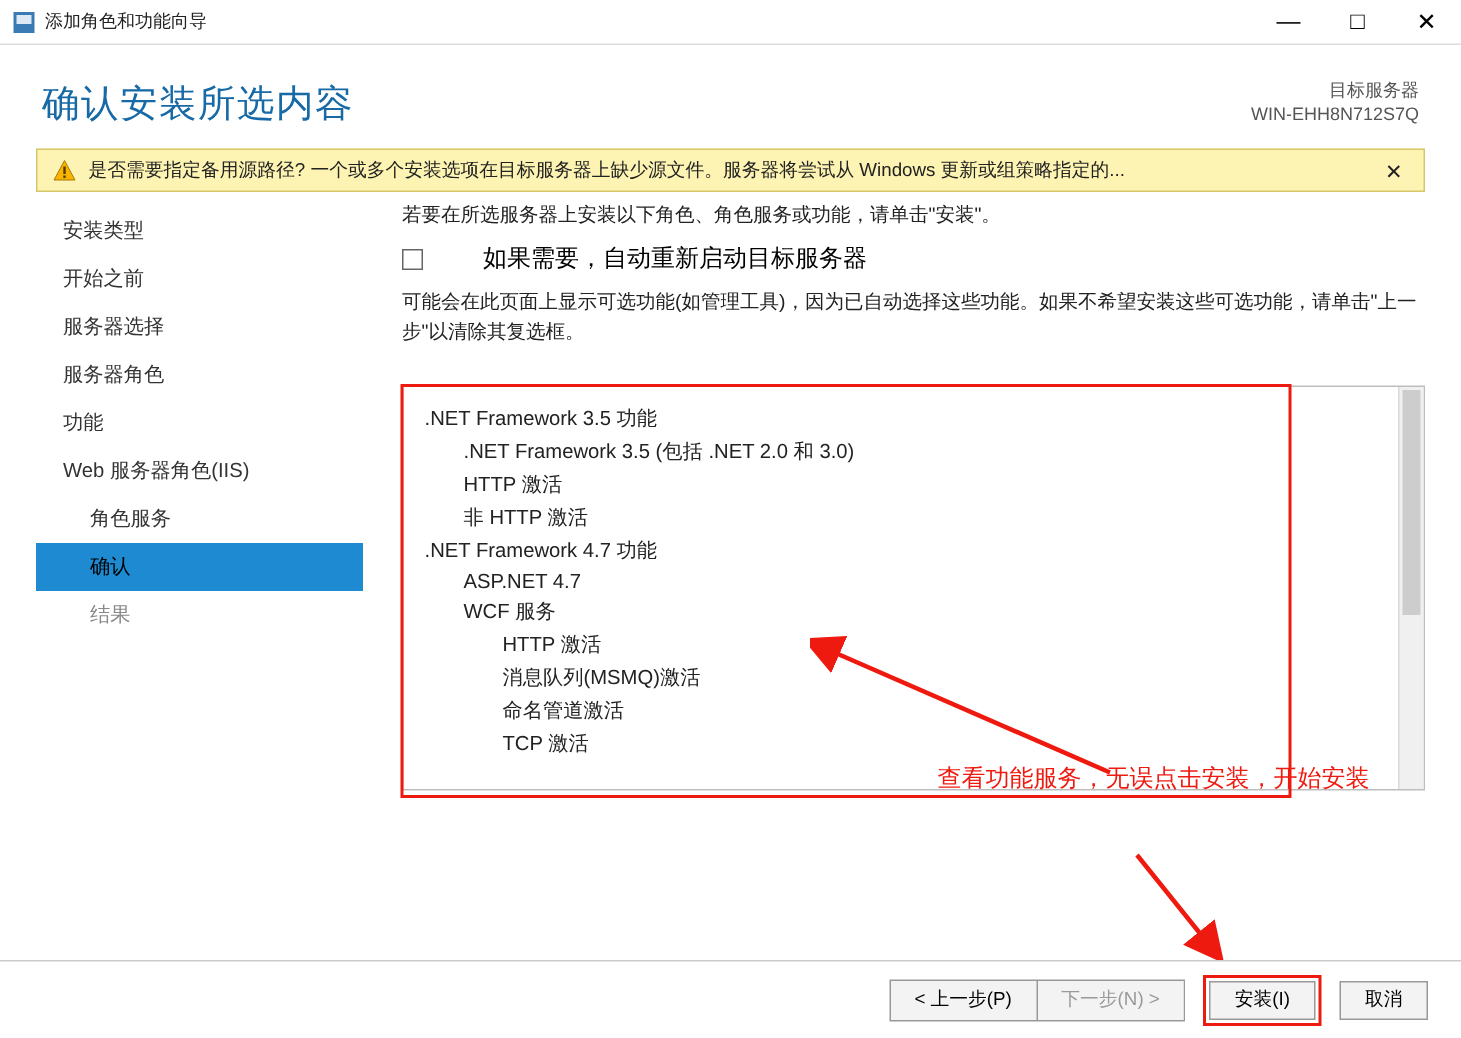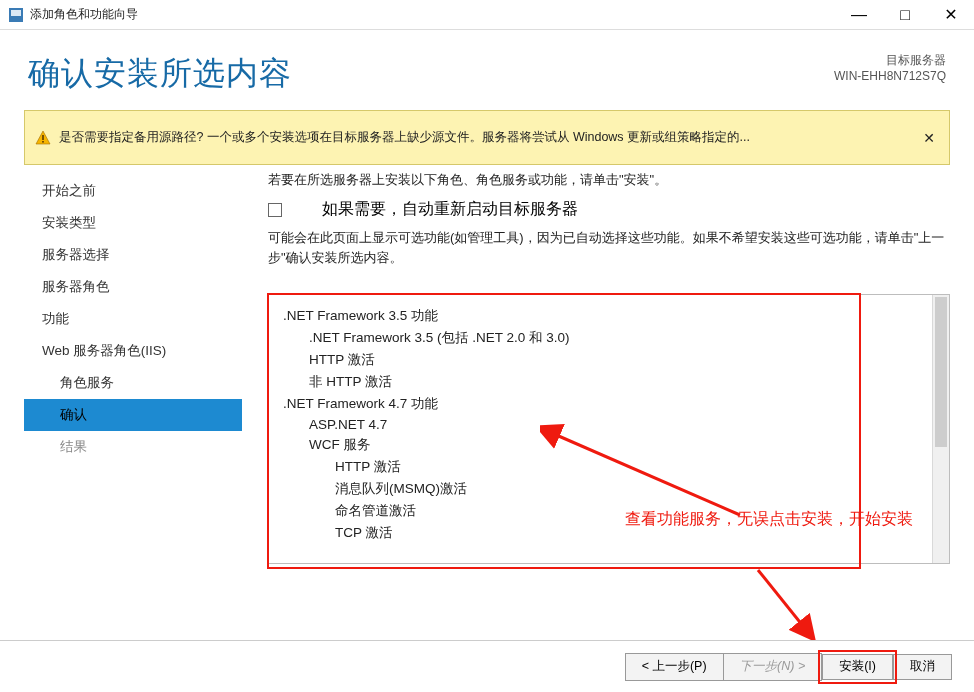--- a/index.html
+++ b/index.html
@@ -7,26 +7,26 @@
 
   
   .titlebar { height:30px; display:flex; align-items:center; border-bottom:1px solid #ddd; }
   .titlebar .app-icon { width:16px; height:16px; margin:0 6px 0 8px; }
   .titlebar .title { font-size:12px; color:#222; flex:0 0 auto; }
   .titlebar .spacer { flex:1; }
   .titlebar .winbtn { width:46px; height:30px; display:flex; align-items:center; justify-content:center; }
 
   
   .header { display:flex; align-items:flex-start; padding:22px 28px 14px 28px; }
-  .header h1 { margin:0; font-size:32px; font-weight:400; color:#176aa6; flex:1; letter-spacing:1px; }
+  .header h1 { margin:0; font-size:25px; font-weight:400; color:#176aa6; flex:1; letter-spacing:1px; }
   .header .target { text-align:right; font-size:12px; color:#555; }
   .header .target .val { color:#555; }
 
   
-  .warnbar { margin:0 24px 6px 24px; background:#fdf3b2; border:1px solid #d5c86a; padding:18px 10px; display:flex; align-items:center; font-size:12.5px; color:#222; }
+  .warnbar { margin:0 24px 6px 24px; background:#fdf3b2; border:1px solid #d5c86a; padding:5px 10px; display:flex; align-items:center; font-size:12.5px; color:#222; }
   .warnbar .warn-icon { margin-right:8px; flex:0 0 auto; }
   .warnbar .wtxt { flex:1; white-space:nowrap; overflow:hidden; text-overflow:ellipsis; }
   .warnbar .close { flex:0 0 auto; padding:0 4px; font-size:14px; }
 
   
   .main { display:flex; padding:0 24px; height:430px; }
   .sidebar { width:218px; padding-top:4px; }
   .sidebar .step { font-size:13.5px; color:#333; padding:7px 18px; white-space:nowrap; }
   .sidebar .step.sub { padding-left:36px; }
   .sidebar .step.active { background:#1d8ad1; color:#000000; padding-left:36px; }
@@ -49,26 +49,26 @@
 
   .links { margin-top:12px; font-size:13px; }
   .links a { color:#1d6fb7; text-decoration:none; display:block; padding:2px 0; }
 
   
   .anno-text { position:absolute; left:625px; top:509px; color:#ef1a0f; font-size:16px; white-space:nowrap; }
   .arrow { position:absolute; pointer-events:none; }
   .watermark { position:absolute; right:6px; bottom:33px; color:#c9c9c9; font-size:12px; }
 
   
-  .btnbar { position:absolute; left:0; right:0; bottom:0; height:52px; border-top:1px solid #ccc; display:flex; align-items:center; justify-content:flex-end; padding:0 22px; gap:0; background:#fff; }
+  .btnbar { position:absolute; left:0; right:0; bottom:0; height:52px; border-top:1px solid #ccc; display:flex; align-items:center; justify-content:flex-end; padding:0 22px; gap:16px; background:#fff; }
   .btnbar .pair { display:flex; border:1px solid #999; }
   .btnbar button { font-size:12.5px; height:26px; padding:0 16px; background:#f3f3f3; border:1px solid #999; cursor:default; }
   .btnbar .pair button { border:none; }
   .btnbar .pair button:first-child { border-right:1px solid #999; }
-  .btnbar button:disabled { color:#9a9a9a;font-style:italic; }
+  .btnbar button:disabled { color:#9a9a9a; }
   .install-wrap { position:relative;border-radius:12px; }
   .install-wrap .redring { position:absolute; border:2px solid #ef1a0f; left:-4px; top:-4px; right:-4px; bottom:-4px; pointer-events:none; }
 </style>
 </head>
 <body>
 
 <div class="titlebar">
   <svg class="app-icon" viewBox="0 0 16 16">
     <rect x="1" y="1" width="14" height="14" fill="#3a7bb5"></rect>
       <rect x="3" y="3" width="10" height="6" fill="#dce9f5"></rect>
@@ -99,38 +99,38 @@
     <polygon points="8,1 15,14 1,14" fill="#f7b500" stroke="#a36b00" stroke-width="0.6"></polygon>
     <rect x="7.2" y="5" width="1.6" height="5" fill="#5a3800"></rect>
       <rect x="7.2" y="11" width="1.6" height="1.6" fill="#5a3800"></rect>
   </svg>
   <span class="wtxt">是否需要指定备用源路径? 一个或多个安装选项在目标服务器上缺少源文件。服务器将尝试从 Windows 更新或组策略指定的...</span>
   <span class="close">✕</span>
 </div>
 
 <div class="main">
   <div class="sidebar">
+    <div class="step">安装类型</div>
     <div class="step">开始之前</div>
-    <div class="step">安装类型</div>
     <div class="step">服务器选择</div>
     <div class="step">服务器角色</div>
     <div class="step">功能</div>
     <div class="step">Web 服务器角色(IIS)</div>
     <div class="step sub">角色服务</div>
     <div class="step active">确认</div>
     <div class="step sub dim">结果</div>
   </div>
 
   <div class="content">
     <div class="line">若要在所选服务器上安装以下角色、角色服务或功能，请单击"安装"。</div>
     <div class="chkrow">
       <span class="chk"></span>
       <span>如果需要，自动重新启动目标服务器</span>
     </div>
-    <div class="note">可能会在此页面上显示可选功能(如管理工具)，因为已自动选择这些功能。如果不希望安装这些可选功能，请单击"上一步"确认安装所选内容。</div>
+    <div class="note">可能会在此页面上显示可选功能(如管理工具)，因为已自动选择这些功能。如果不希望安装这些可选功能，请单击"上一步"以清除其复选框。</div>
 
     <div class="listbox-wrap">
       <div class="listbox" id="listbox">
           <div class="i0">.NET Framework 3.5 功能</div>
           <div class="i1">.NET Framework 3.5 (包括 .NET 2.0 和 3.0)</div>
           <div class="i1">HTTP 激活</div>
           <div class="i1">非 HTTP 激活</div>
           <div class="i0">.NET Framework 4.7 功能</div>
           <div class="i1">ASP.NET 4.7</div>
           <div class="i1">WCF 服务</div>

